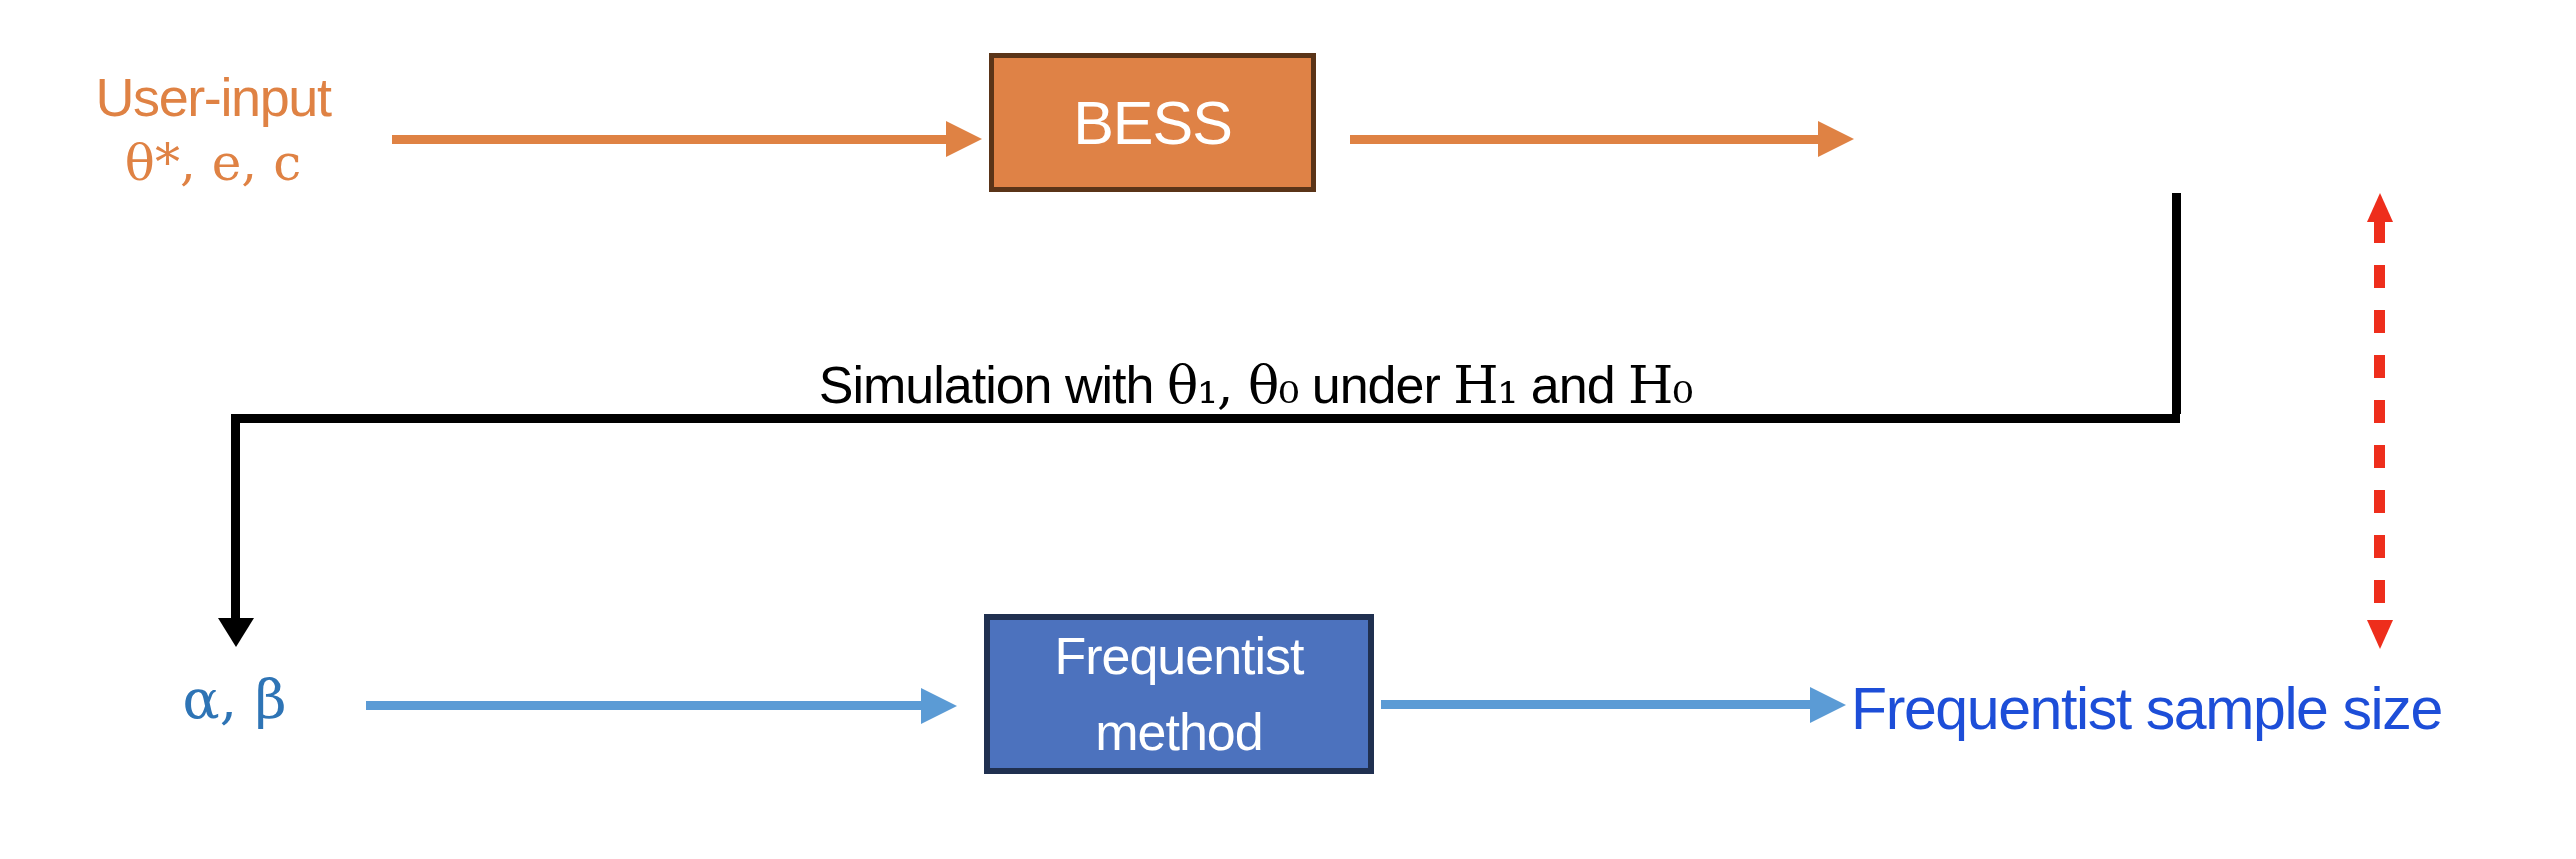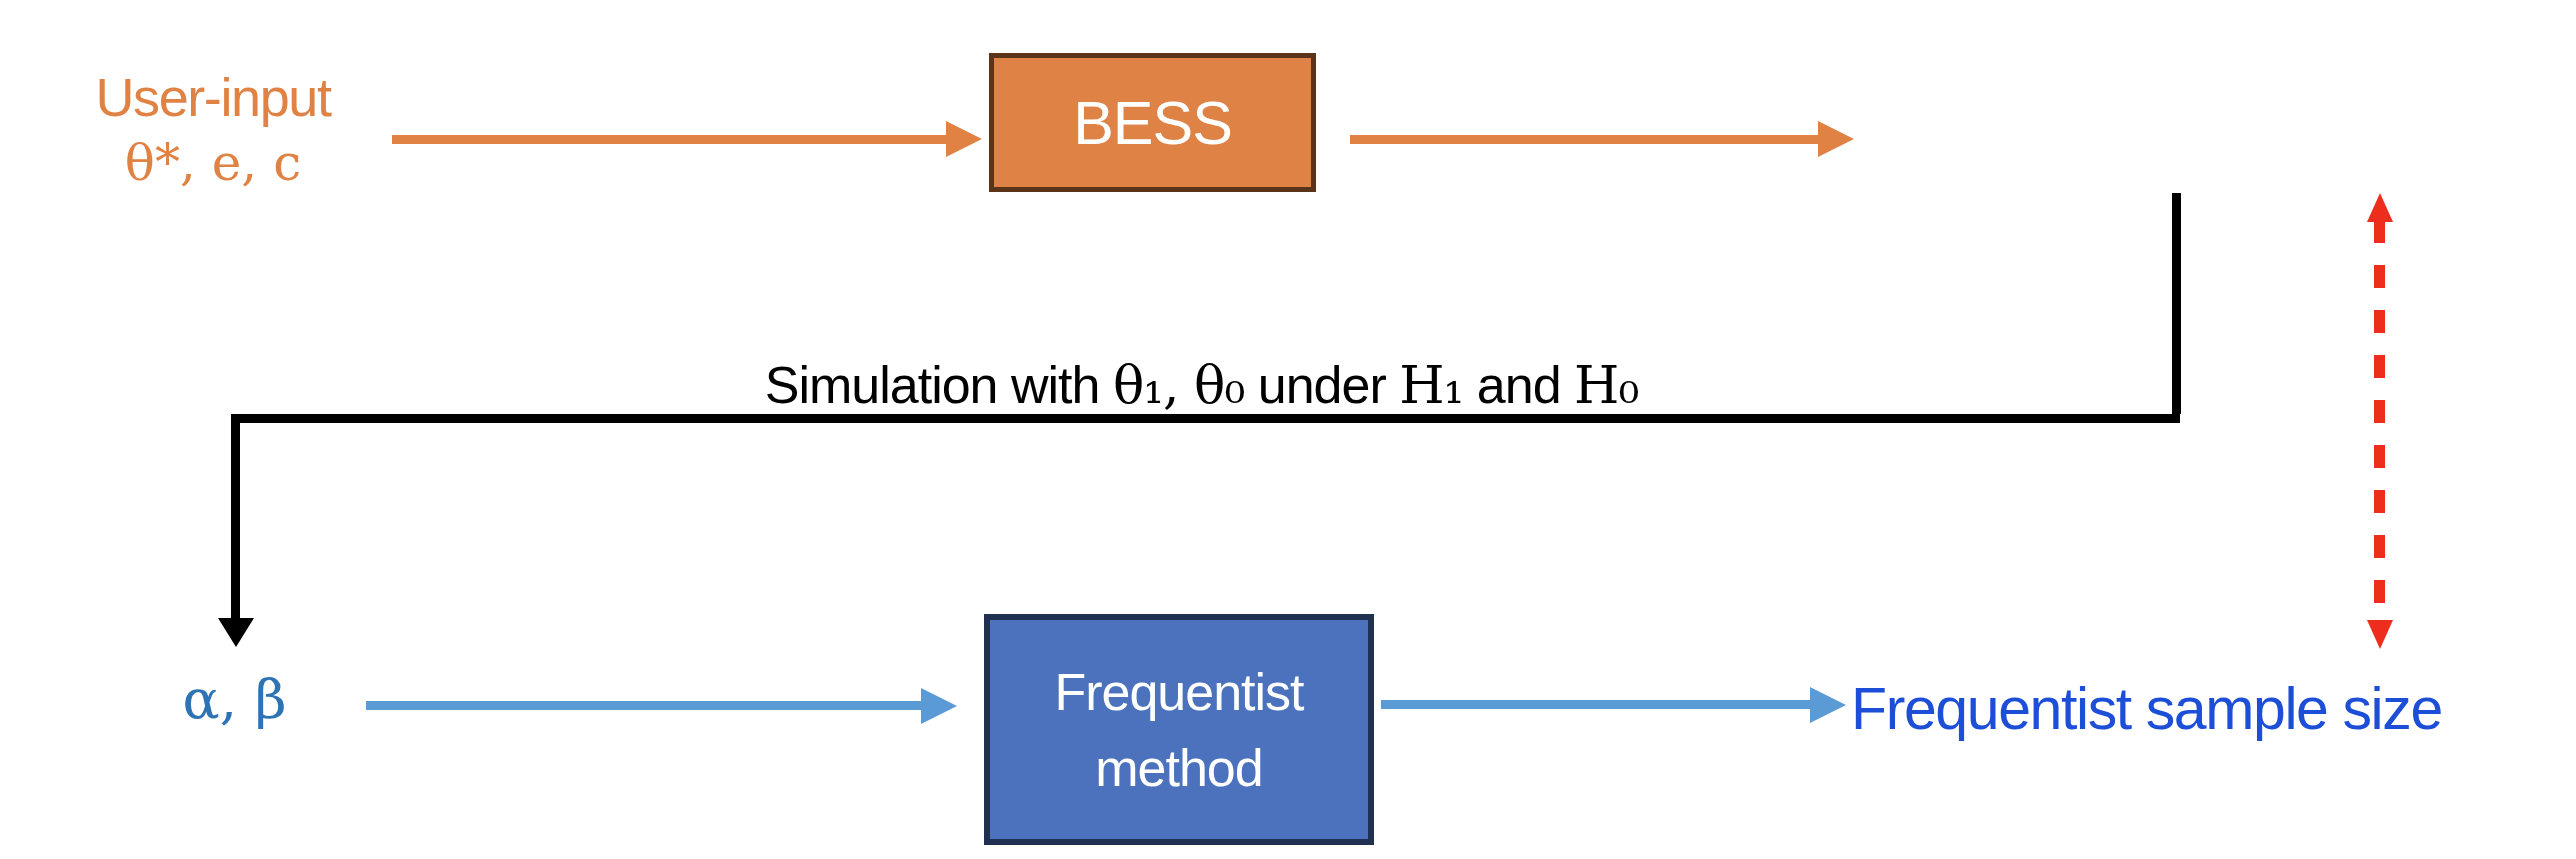--- a/index.html
+++ b/index.html
@@ -24,29 +24,29 @@
   .math{font-family:"DejaVu Serif","DejaVu Sans",serif;}
 
   
   #user-input{left:38px;top:69px;width:350px;}
   #user-input .l1{font-size:54px;line-height:57px;letter-spacing:-1.4px;}
   #user-input .l2{font-size:50px;line-height:59px;margin-top:7.6px;}
 
   #bayesian-label{left:1900px;top:107px;font-size:59px;letter-spacing:-1.4px;}
   #freq-label{left:1851px;top:675px;font-size:59px;letter-spacing:-1.4px;}
 
-  #sim-label{left:628px;top:355px;width:1147px;font-size:52px;letter-spacing:-1px;color:#000;}
+  #sim-label{left:682px;top:355px;width:1147px;font-size:52px;letter-spacing:-1px;color:#000;}
   #input-label{left:420px;top:627px;width:478px;font-size:40px;}
   #alpha-beta{left:134px;top:667px;width:201px;font-size:55px;}
   #compare-label{left:2255px;top:401px;width:250px;font-size:44px;letter-spacing:-1px;}
 
   
   .node-box{display:flex;align-items:center;justify-content:center;box-sizing:border-box;color:#ffffff;}
   #bess-box{left:989px;top:53px;width:327px;height:139px;background:#DF8246;border:5.7px solid #5A3418;font-size:61px;letter-spacing:-1px;}
-  #freq-box{left:984px;top:614px;width:390px;height:231px;background:#4C72BE;border:6.7px solid #203050;
+  #freq-box{left:984px;top:614px;width:390px;height:160px;background:#4C72BE;border:6.7px solid #203050;
             flex-direction:column;font-size:52px;line-height:76px;letter-spacing:-1px;}
 
   
   .shaft{background:#DF8244;}
   #arrow-o1-shaft{left:392px;top:135px;width:556px;height:8.6px;}
   #arrow-o2-shaft{left:1350px;top:135px;width:470px;height:8.6px;}
   #arrow-b1-shaft{left:366px;top:701px;width:557px;height:8.6px;background:#5B9BD5;}
   #arrow-b2-shaft{left:1381px;top:700px;width:431px;height:8.6px;background:#5B9BD5;}
 
   #line-v1{left:2172px;top:193px;width:8.6px;height:221px;background:#000;}

